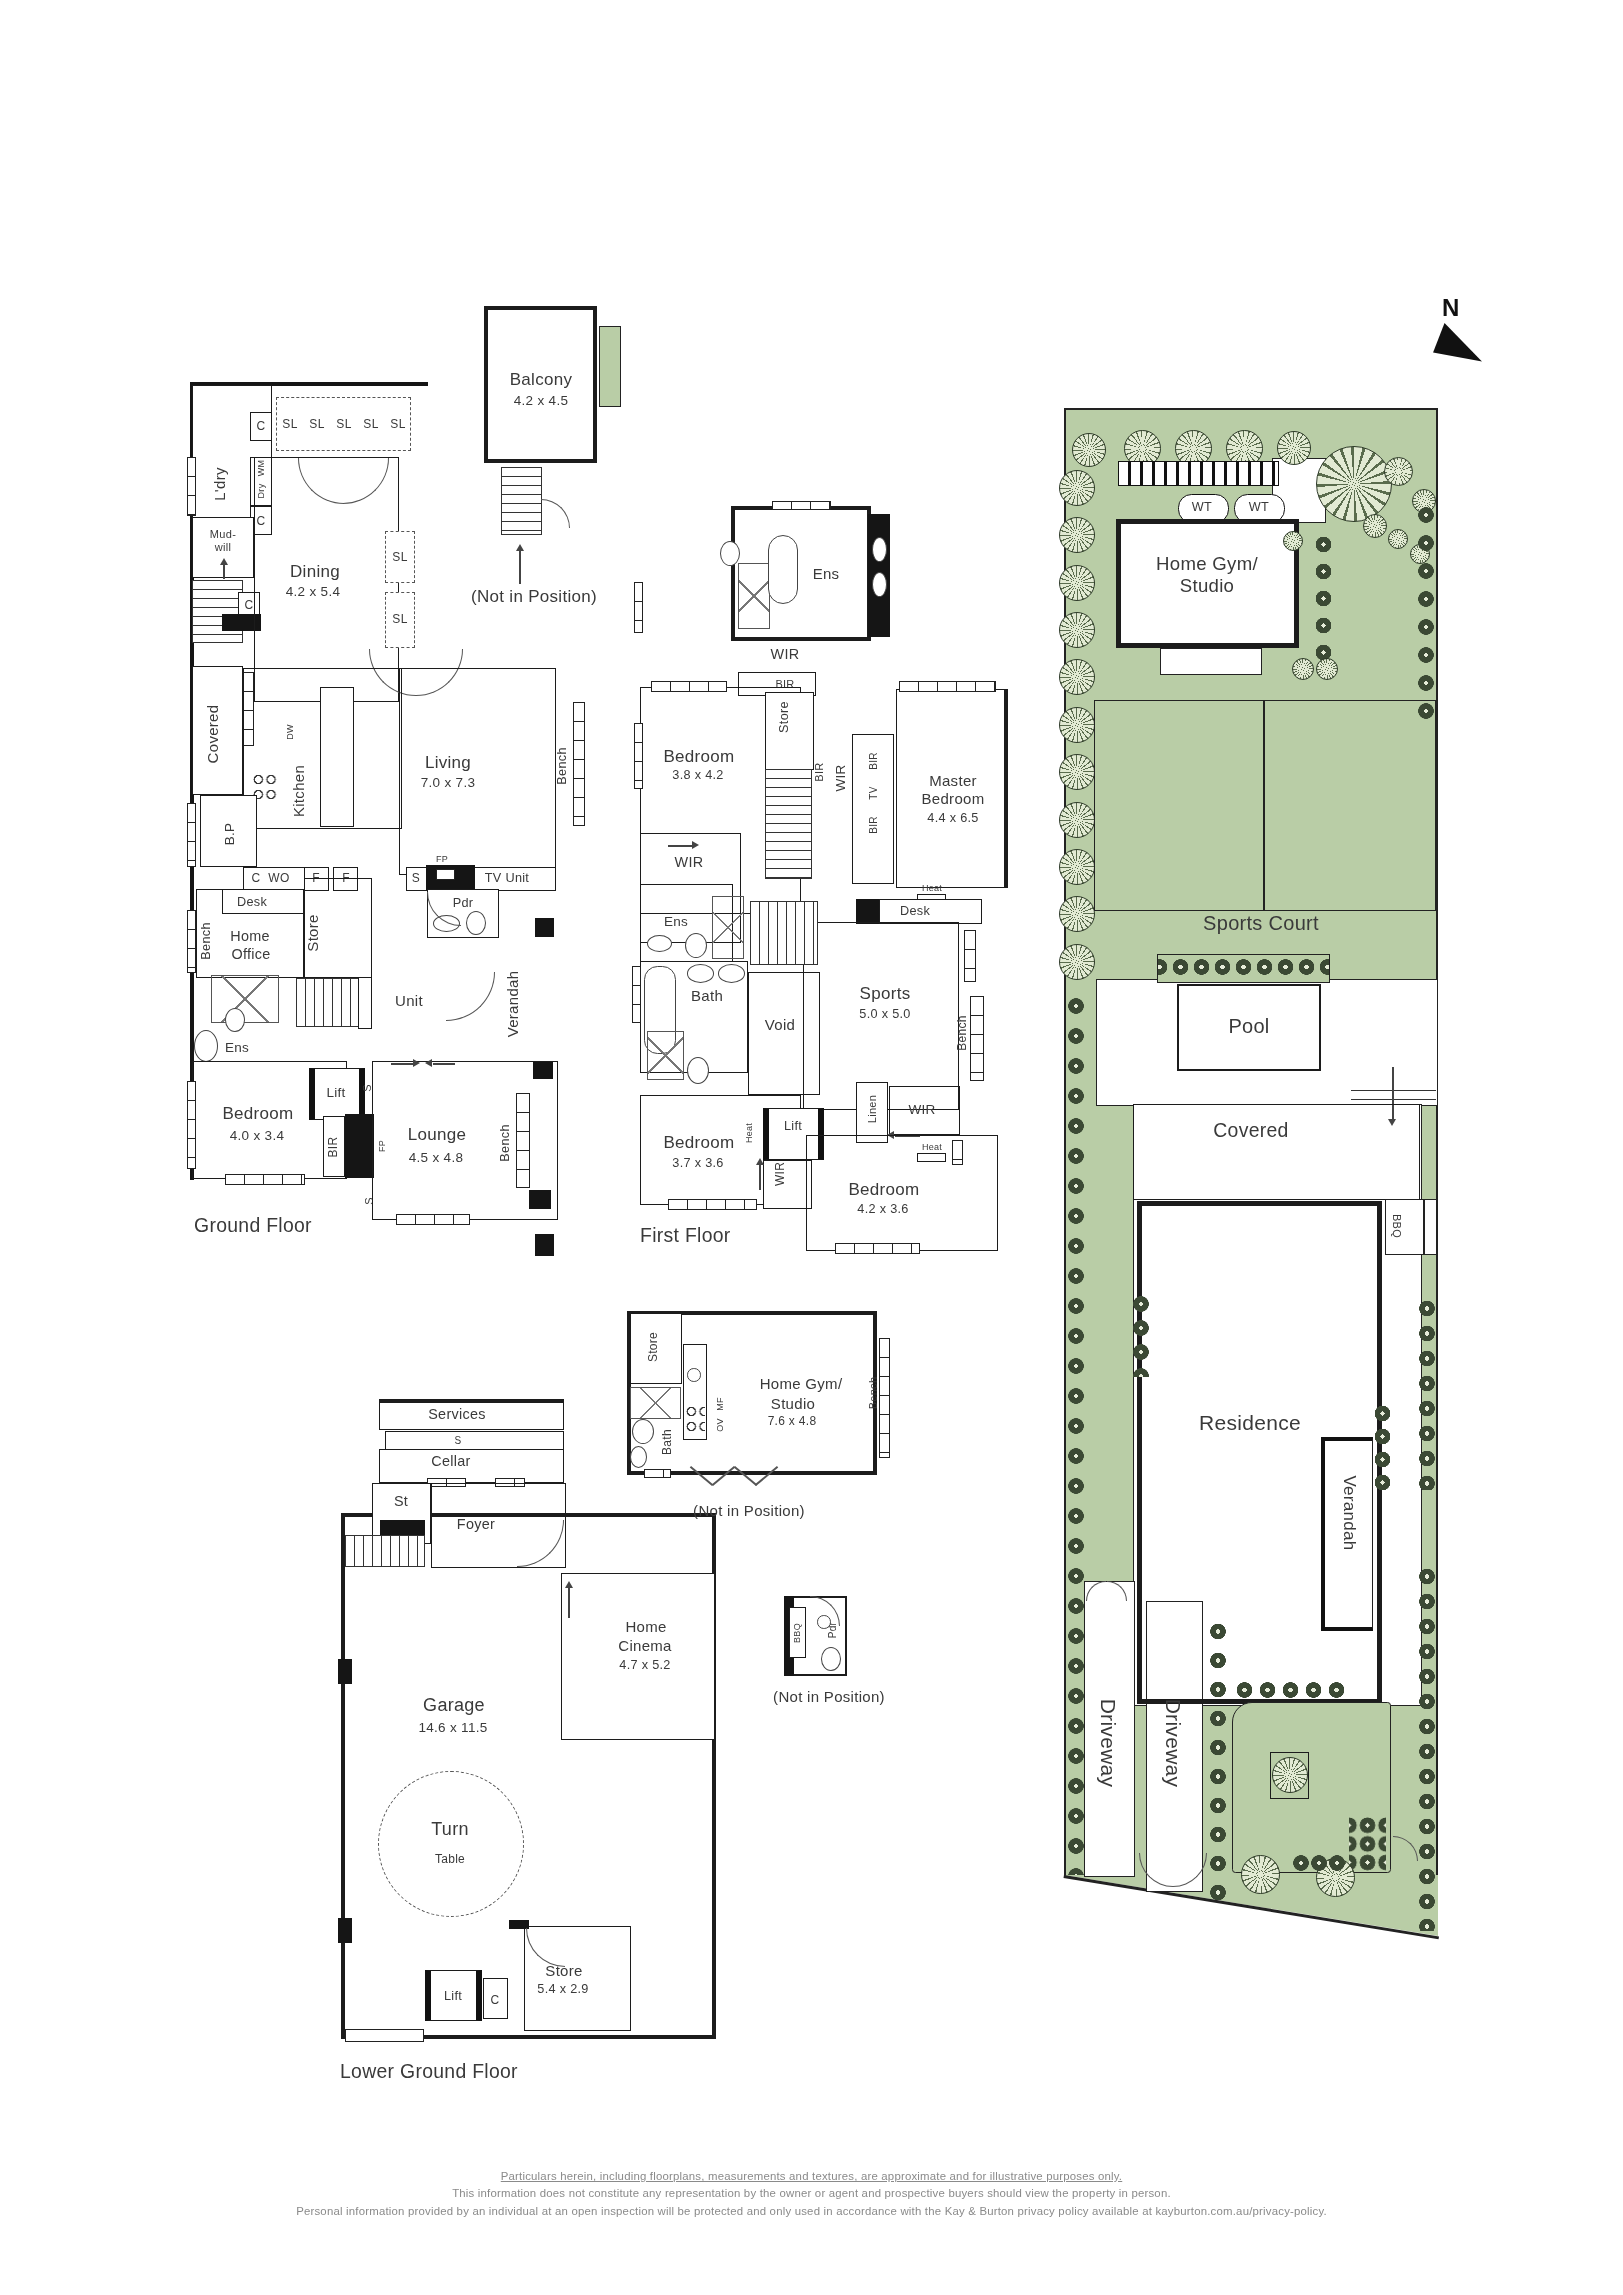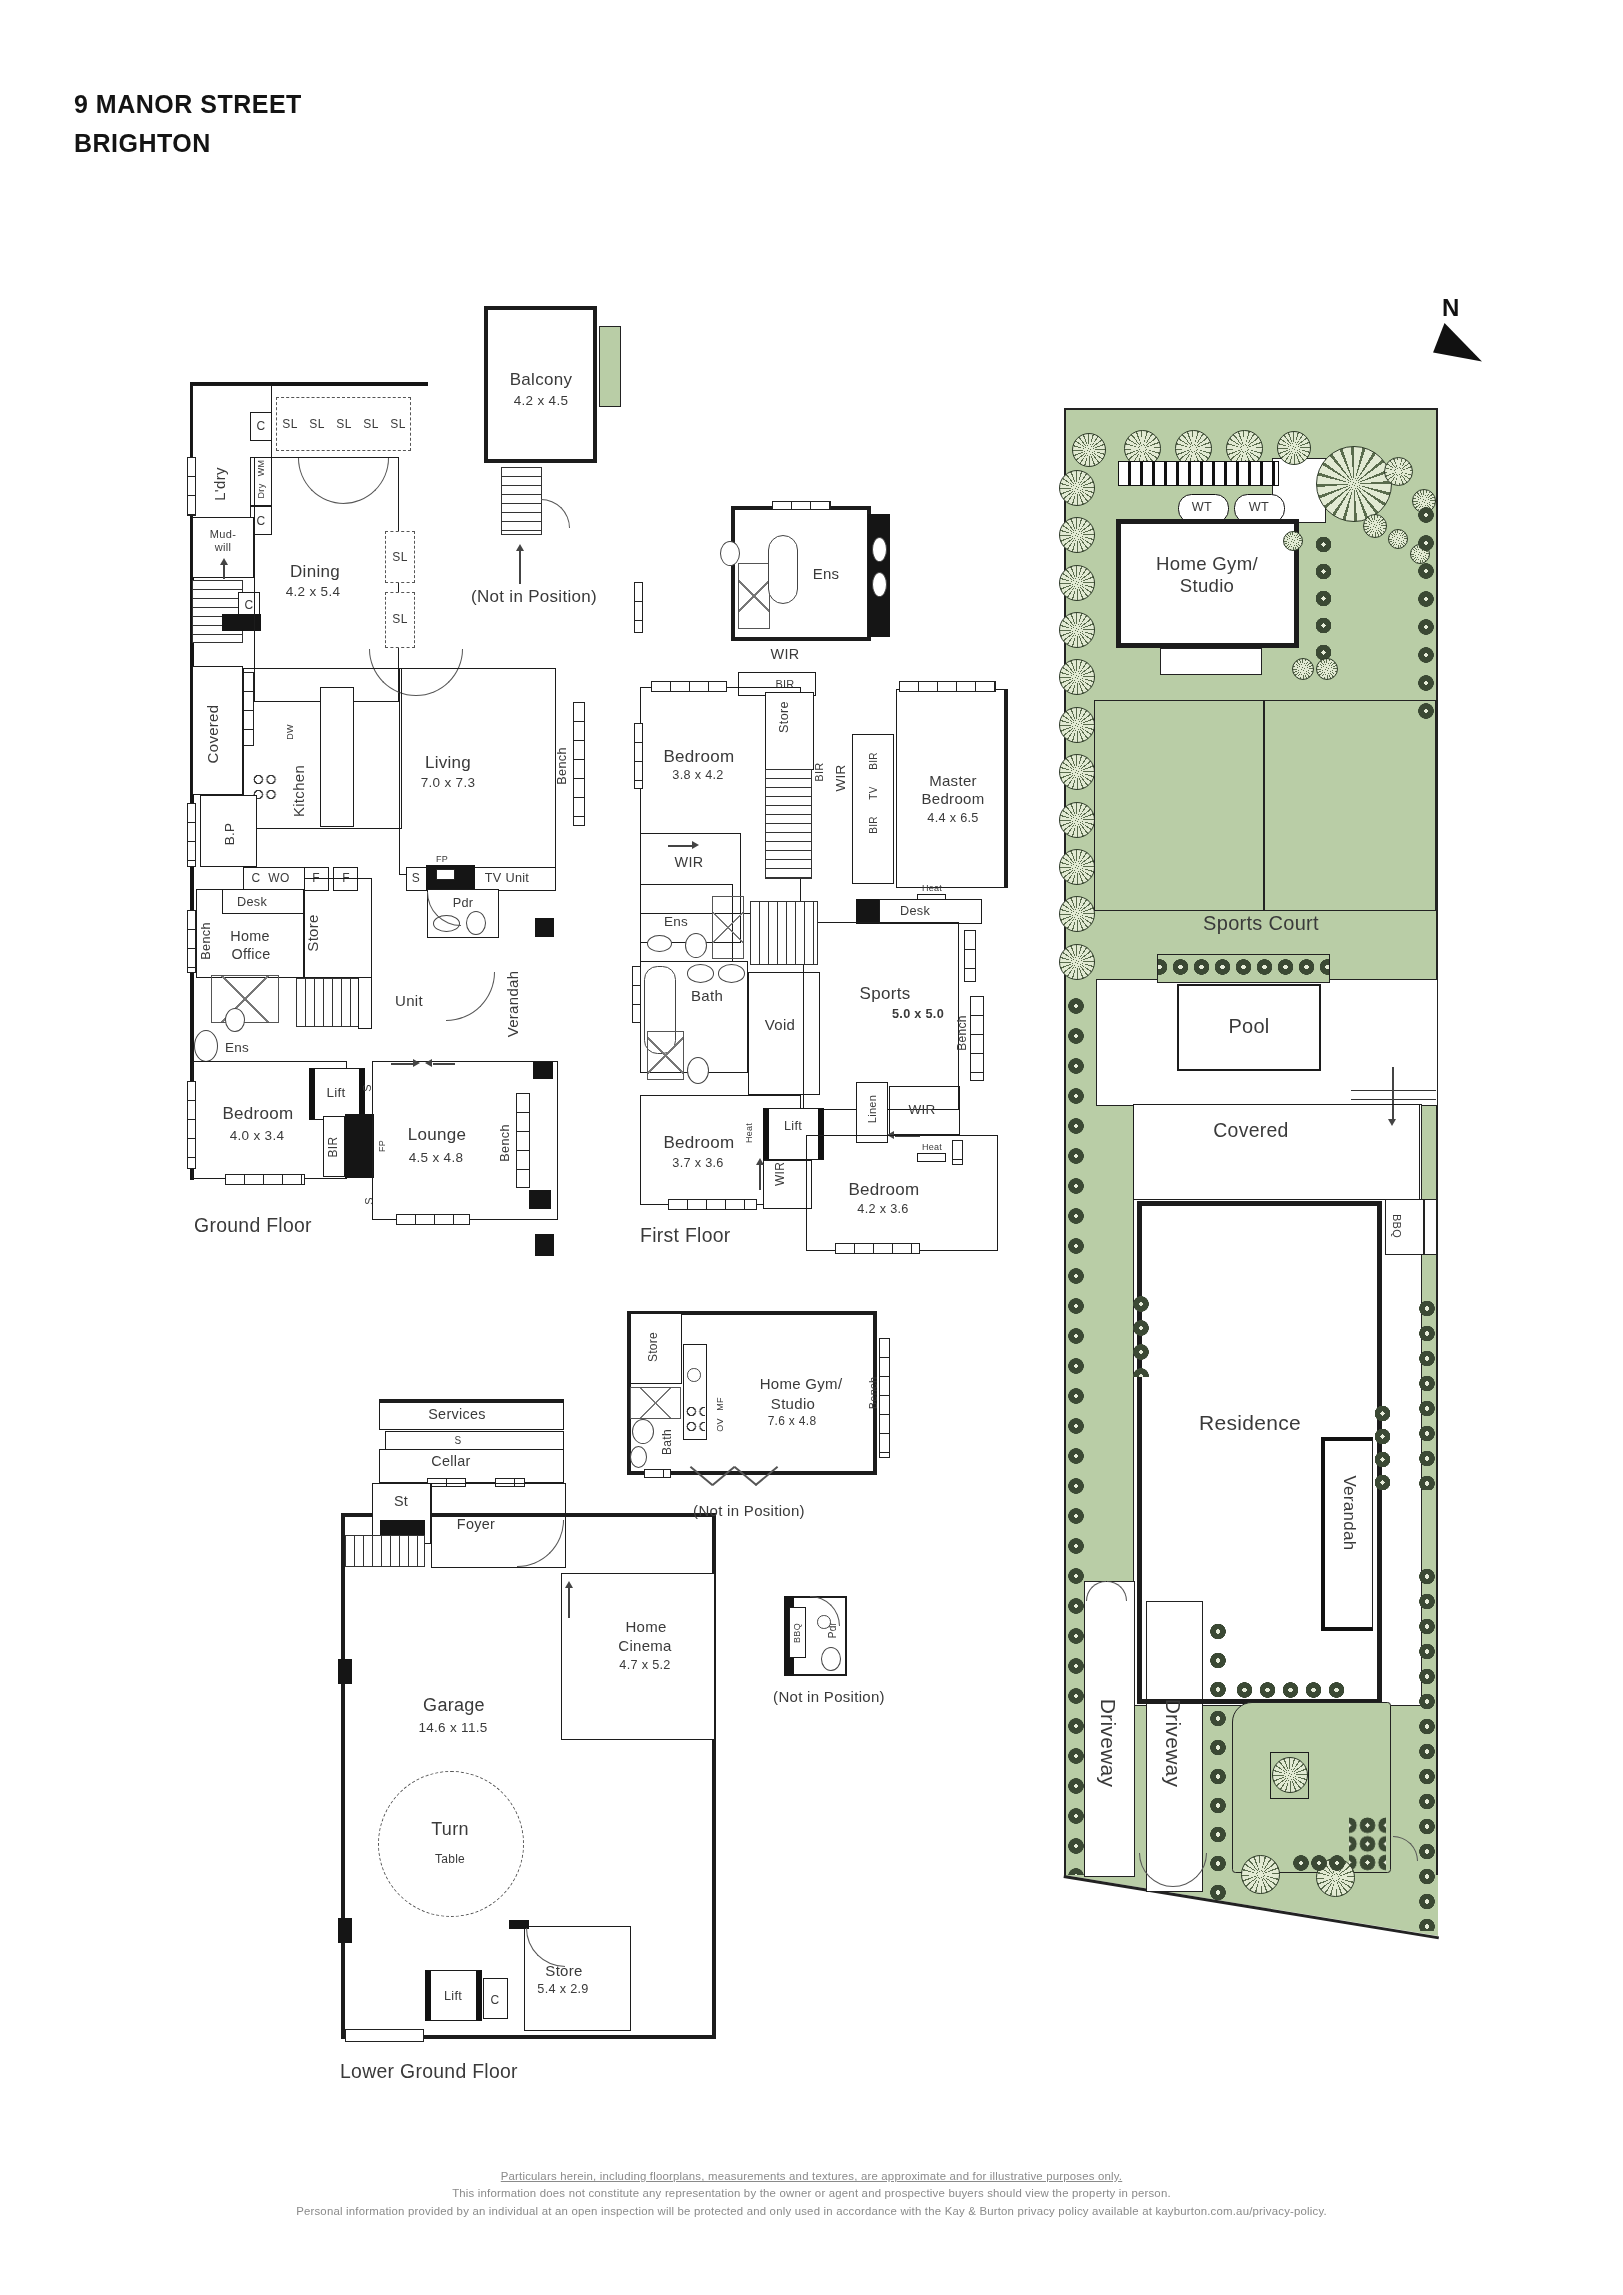--- a/index.html
+++ b/index.html
@@ -45,24 +45,20 @@
   #northN{position:absolute;left:1442px;top:294px;font-size:24px;font-weight:800;color:#111;}
   #northTri{position:absolute;left:1431px;top:323px;width:52px;height:41px;background:#111;clip-path:polygon(26% 0,98% 94%,4% 72%);}
   .footer{position:absolute;left:0;width:1623px;text-align:center;font-size:11.4px;color:#8a8a8a;letter-spacing:0.2px;}
   .floorlbl{font-size:19.4px;}
 </style>
 </head>
 <body>
 
 <div id="page">
 
-  <div id="title">
-    <div>9 MANOR STREET</div>
-    <div>BRIGHTON</div>
-  </div>
 
   <div id="northN">N</div>
   <div id="northTri"></div>
 
   <div class="room thick" style="left:484px;top:306px;width:113px;height:157px;"></div>
   <div class="lbl" style="left:541px;top:380px;">Balcony</div>
   <div class="lbl dims" style="left:541px;top:400px;">4.2 x 4.5</div>
   <div class="green dots" style="left:599px;top:326px;width:20px;height:79px;background-size:20px 20px;border:1.3px solid #222;"></div>
   <div class="stairsH" style="left:501px;top:467px;width:41px;height:68px;"></div>
   <div class="arc aTR" style="left:541px;top:499px;width:29px;height:29px;"></div>
@@ -247,21 +243,21 @@
   <div class="tri triR" style="left:692px;top:841px;"></div>
 
   <div class="lbl tiny" style="left:932px;top:888px;">Heat</div>
   <div class="room" style="left:917px;top:894px;width:29px;height:8.5px;"></div>
   <div class="wall" style="left:856px;top:899px;width:24px;height:25px;"></div>
   <div class="room" style="left:879px;top:899px;width:103px;height:25px;"></div>
   <div class="lbl f15" style="left:915px;top:911px;">Desk</div>
 
   <div class="room noBg" style="left:803px;top:922px;width:156px;height:188px;"></div>
   <div class="lbl" style="left:885px;top:994px;">Sports</div>
-  <div class="lbl f15" style="left:918px;top:1014px;font-weight:bold;">5.0 x 5.0</div>
+  <div class="lbl f15" style="left:885px;top:1014px;">5.0 x 5.0</div>
   <div class="win winV" style="left:964px;top:930px;width:12px;height:52px;"></div>
   <div class="win winV" style="left:970px;top:996px;width:13.5px;height:85px;"></div>
   <div class="lbl f14 v" style="left:962px;top:1033px;">Bench</div>
 
   <div class="room noBg" style="left:640px;top:884px;width:93px;height:78px;"></div>
   <div class="lbl f16" style="left:676px;top:921px;">Ens</div>
   <div class="shX" style="left:712px;top:896px;width:32px;height:63px;"></div>
   <div class="oval" style="left:685px;top:933px;width:22px;height:25px;"></div>
   <div class="oval" style="left:647px;top:935px;width:25px;height:17px;"></div>
 

